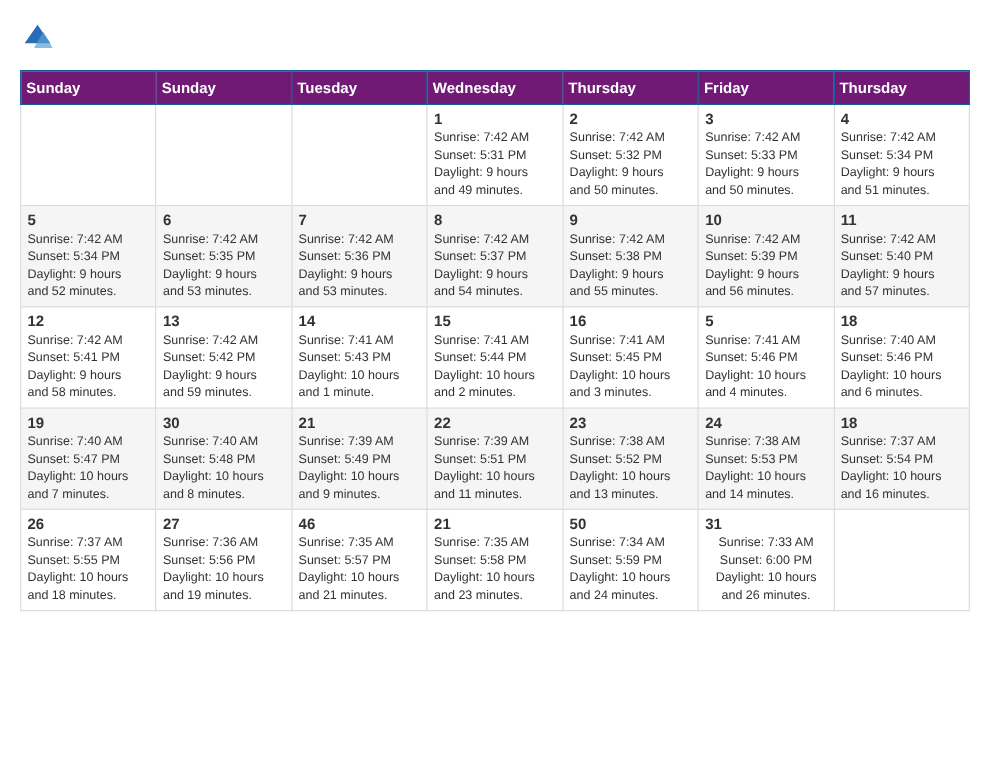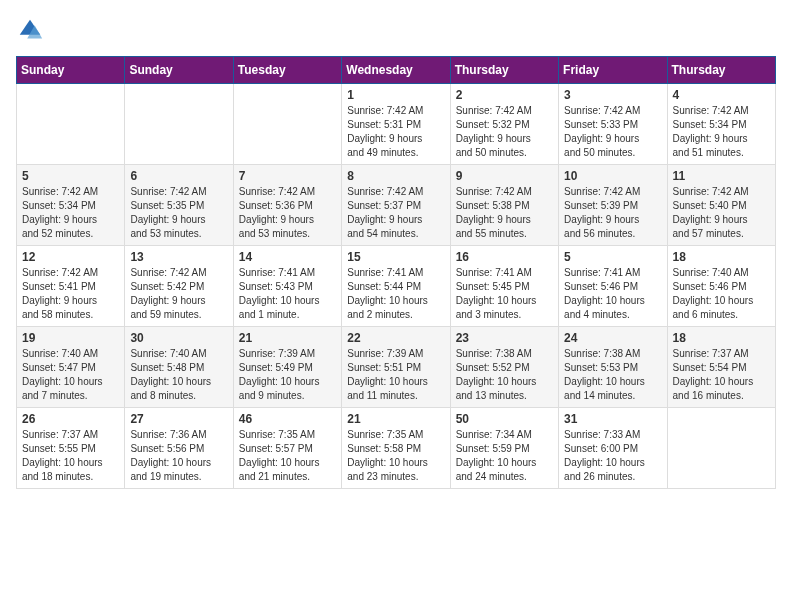--- a/index.html
+++ b/index.html
@@ -339,21 +339,21 @@
         </td>
         <td>
           <span class="day-number">50</span>
           <div class="day-info" style="white-space: pre-line;">Sunrise: 7:34 AM
 Sunset: 5:59 PM
 Daylight: 10 hours
 and 24 minutes.</div>
         </td>
         <td>
           <span class="day-number">31</span>
-          <div class="day-info" style="white-space: pre-line;">Sunrise: 7:33 AM
+          <div class="day-info" style="white-space: pre-line; text-align: center;">Sunrise: 7:33 AM
 Sunset: 6:00 PM
 Daylight: 10 hours
 and 26 minutes.</div>
         </td>
         <td class="empty-cell"></td>
       </tr>
     </tbody>
 </table>
 
 </body></html>

